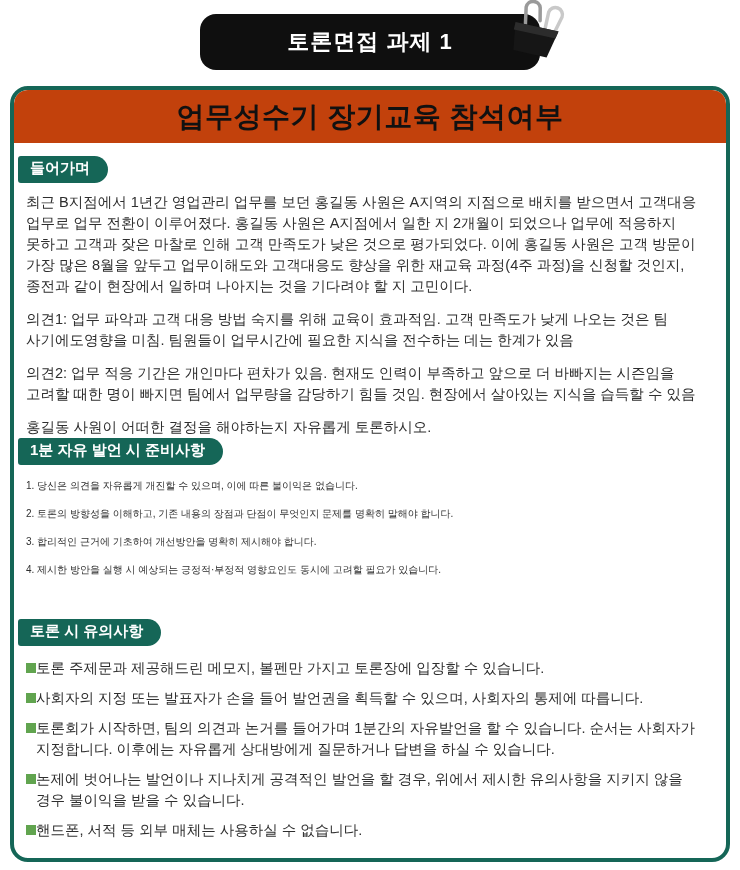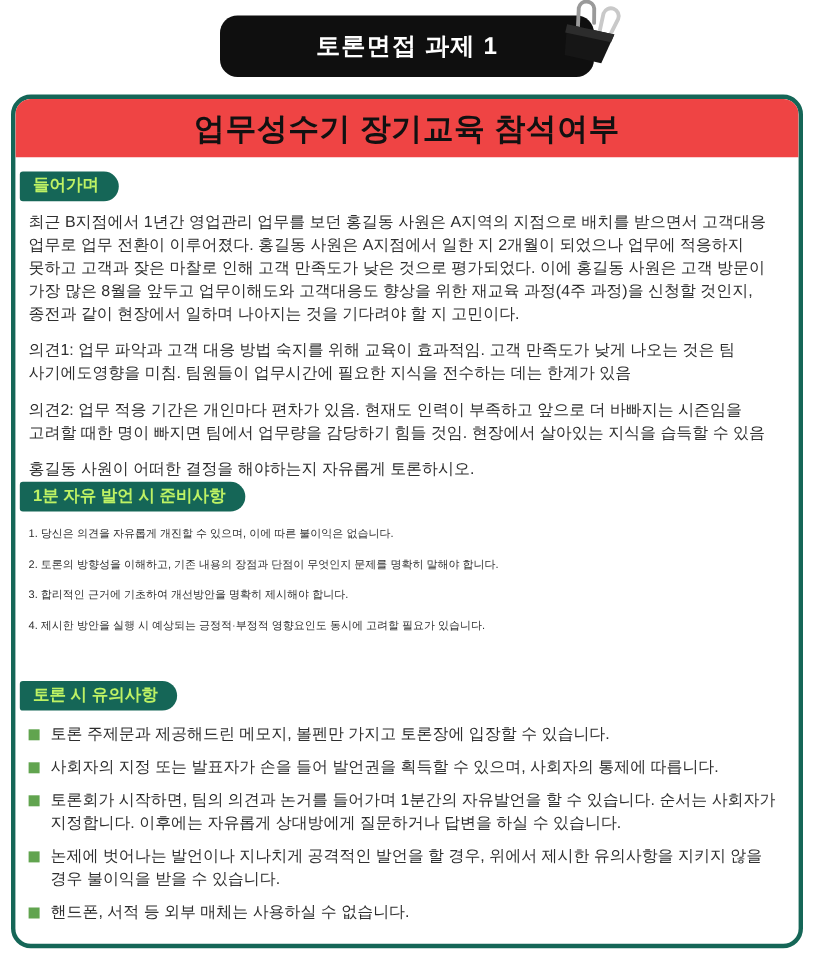--- a/index.html
+++ b/index.html
@@ -33,37 +33,37 @@
   .main-box {
     width: 720px; height: 776px;
     margin: 16px auto 0;
     border: 4px solid #156657;
     border-radius: 18px;
     background: #ffffff;
     overflow: hidden;
   }
   .header-band {
     height: 53px;
-    background: #ef4444;
+    background: #c2410c;
     border-radius: 13px 13px 0 0;
     display: flex; align-items: center; justify-content: center; text-align: center;
   }
   .header-band span {
     font-size: 28px;
     font-weight: 800;
     color: #111111;
     letter-spacing: 0.5px;
   }
   .content {
     padding: 13px 16px 0 12px;
   }
   .tag {
     display: inline-block;
     background: #156657;
-    color: #bef264;
+    color: #ffffff;
     font-size: 15px;
     font-weight: 700;
     padding: 3px 18px 5px 12px;
     border-radius: 3px 14px 14px 3px;
     margin-left: -8px;
   }
   .tag-gap1 { }
   .tag-gap2 { margin-top: 32px; }
   .para {
     font-size: 14.5px;
@@ -78,21 +78,20 @@
   .numitem {
     font-size: 10px;
     line-height: 21px;
     margin-bottom: 7px;
     color: #2e2e2e;
   }
   .bullist { margin-top: 12px; }
   .bullitem {
     display: flex;
     align-items: flex-start;
-    gap: 10px;
     margin-bottom: 9px;
     font-size: 14.5px;
     line-height: 21px;
     color: #2e2e2e;
   }
   .bsq {
     flex: 0 0 auto;
     width: 10px; height: 10px;
     margin-top: 5px;
     background: #61a44f;

